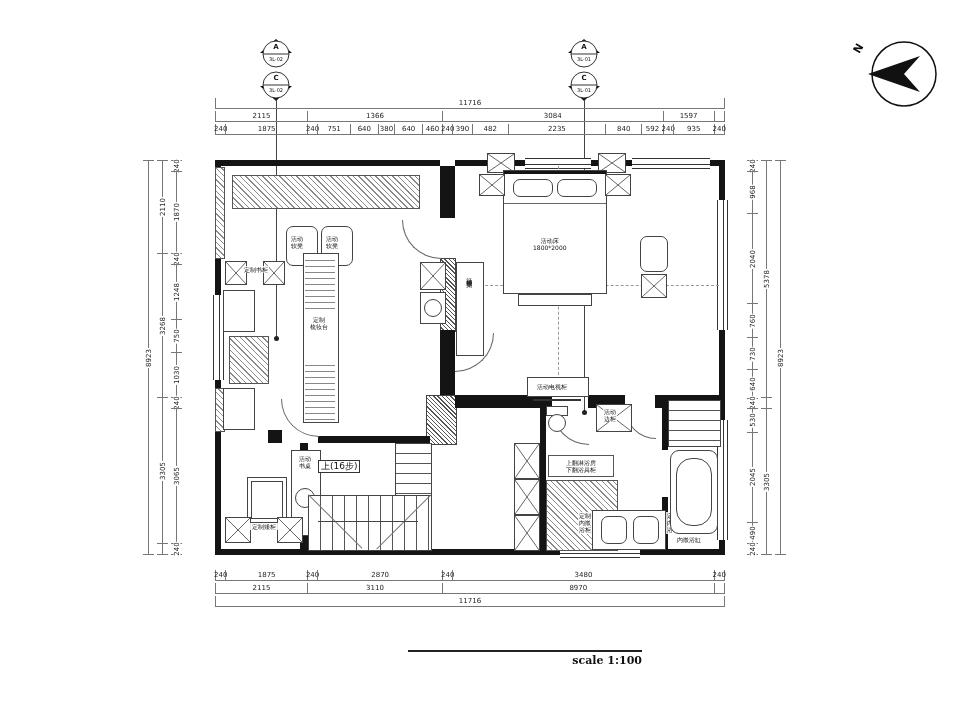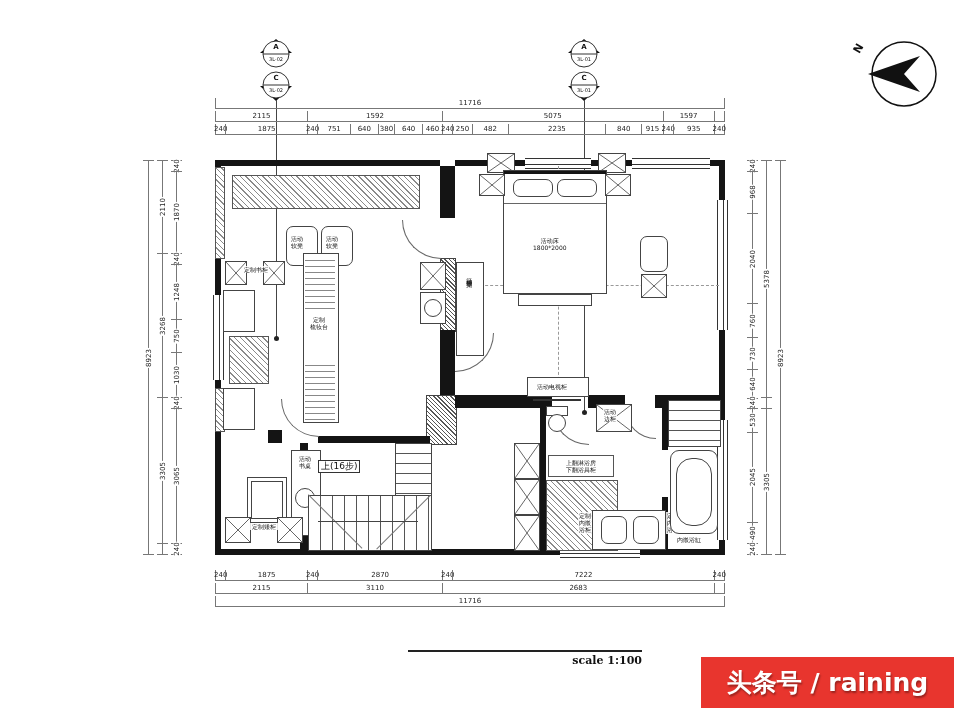--- a/index.html
+++ b/index.html
@@ -130,24 +130,24 @@
   <div class="dimrow" style="left:215px;top:98px;width:510px">
       <div class="seg" style="width: 100%;">
         <span>11716</span>
       </div>
     </div>
   <div class="dimrow" style="left:215px;top:111px;width:510px">
       <div class="seg" style="width: 18.0522%;">
         <span>2115</span>
       </div>
       <div class="seg" style="width: 26.5534%;">
-        <span>1592</span>
+        <span>1366</span>
       </div>
       <div class="seg" style="width: 43.3168%;">
-        <span>5075</span>
+        <span>3084</span>
       </div>
       <div class="seg" style="width: 10.029%;">
         <span>1597</span>
       </div>
       <div class="seg" style="width: 2.04848%;">
         <span></span>
       </div>
     </div>
   <div class="dimrow" style="left:215px;top:124px;width:510px">
       <div class="seg" style="width: 2.04848%;">
@@ -171,33 +171,33 @@
       <div class="seg" style="width: 5.46262%;">
         <span>640</span>
       </div>
       <div class="seg" style="width: 3.92625%;">
         <span>460</span>
       </div>
       <div class="seg" style="width: 2.04848%;">
         <span>240</span>
       </div>
       <div class="seg" style="width: 3.75555%;">
-        <span>250</span>
+        <span>390</span>
       </div>
       <div class="seg" style="width: 7.12701%;">
         <span>482</span>
       </div>
       <div class="seg" style="width: 19.0765%;">
         <span>2235</span>
       </div>
       <div class="seg" style="width: 7.16968%;">
         <span>840</span>
       </div>
       <div class="seg" style="width: 4.13964%;">
-        <span>915</span>
+        <span>592</span>
       </div>
       <div class="seg" style="width: 2.04848%;">
         <span>240</span>
       </div>
       <div class="seg" style="width: 7.98054%;">
         <span>935</span>
       </div>
       <div class="seg" style="width: 2.04848%;">
         <span>240</span>
       </div>
@@ -212,35 +212,35 @@
       <div class="seg" style="width: 2.04848%;">
         <span>240</span>
       </div>
       <div class="seg" style="width: 24.4964%;">
         <span>2870</span>
       </div>
       <div class="seg" style="width: 2.04848%;">
         <span>240</span>
       </div>
       <div class="seg" style="width: 51.3059%;">
-        <span>7222</span>
+        <span>3480</span>
       </div>
       <div class="seg" style="width: 2.04848%;">
         <span>240</span>
       </div>
     </div>
   <div class="dimrow" style="left:215px;top:583px;width:510px">
       <div class="seg" style="width: 18.0522%;">
         <span>2115</span>
       </div>
       <div class="seg" style="width: 26.5449%;">
         <span>3110</span>
       </div>
       <div class="seg" style="width: 53.3544%;">
-        <span>2683</span>
+        <span>8970</span>
       </div>
       <div class="seg" style="width: 2.04848%;">
         <span></span>
       </div>
     </div>
   <div class="dimrow" style="left:215px;top:596px;width:510px">
       <div class="seg" style="width: 100%;">
         <span>11716</span>
       </div>
     </div>
@@ -544,15 +544,14 @@
 
   <div class="treads-h" style="left:668px;top:400px;width:51px;height:45px"></div>
   <div class="furn" style="left:670px;top:450px;width:46px;height:82px;border-radius:9px">
     <div class="furn" style="left:5px;top:7px;width:34px;height:66px;border-radius:16px"></div>
   </div>
   <span class="lbl" style="left:676px;top:536px">内嵌浴缸</span>
 
   <div class="title-line"></div>
   <div class="scale-text">scale 1:100</div>
 
-  <div class="watermark" style="background: rgb(232, 53, 46);">头条号 / raining</div>
 
 </div>
 
 </body></html>

